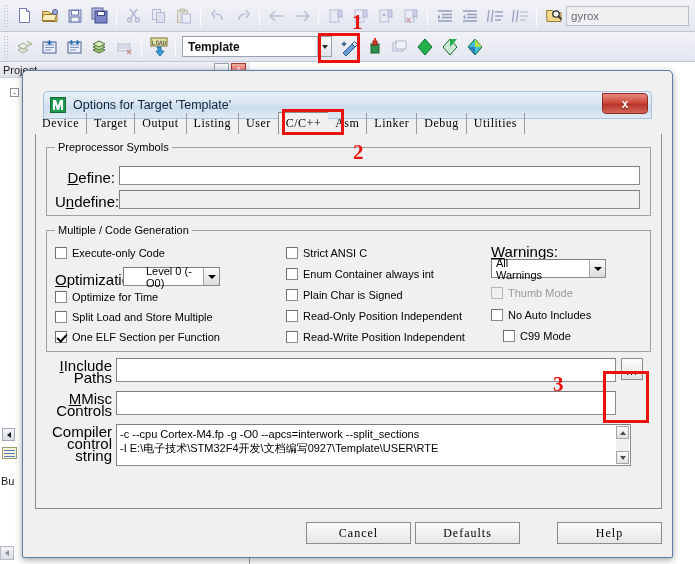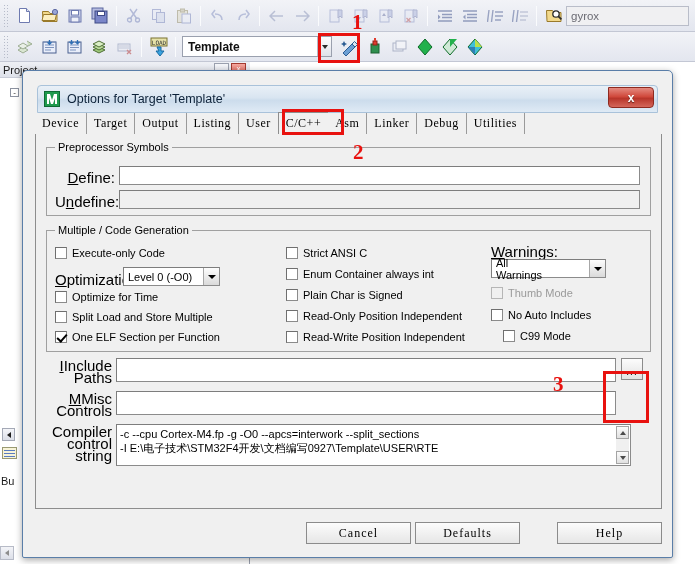--- a/index.html
+++ b/index.html
@@ -111,21 +111,21 @@
 
   
   #dialog {
     position: absolute; left: 22px; top: 70px; width: 651px; height: 488px;
     background: #f0f0f0;
     border: 1px solid #5a7ea8;
     border-radius: 5px 5px 2px 2px;
     box-shadow: 0 2px 7px rgba(0,0,0,.35);
   }
   #dialog-titlebar {
-    height: 28px; margin: 14px;
+    height: 28px; margin: 20px;
     background: linear-gradient(#e9f0f7 0%, #d9e5f1 45%, #ccdcec 55%, #dfeaf5 100%);
     border: 1px solid #a9c2da; border-radius: 4px 4px 0 0;
     display: flex; align-items: center; position: relative;
   }
   #dialog-icon {
     width: 16px; height: 16px; margin-left: 6px; flex: 0 0 auto;
     background: #1f9a4e; border: 1px solid #0d6b33;
     display: flex; align-items: center; justify-content: center;
     color: #fff; font-size: 10px; font-weight: bold; line-height: 1;
   }
@@ -556,21 +556,21 @@
 
         <div class="group" style="left:10px; top:96px; width:605px; height:122px;">
           <div class="group-title">Multiple / Code Generation</div>
 
           <div class="cb" style="left:8px; top:16px;">
             <span class="box"></span>
             <span>Execute-only Code</span>
           </div>
 
           <div class="fld-label" style="left:8px; top:40px; width:80px; text-align:left;"><span class="u">O</span>ptimization:</div>
-          <div class="combo" style="left:76px; top:36px; width:97px; height:19px;">
+          <div class="combo" style="left:76px; top:36px; width:97px; height:19px;padding-left:18px;">
             <span class="val">Level 0 (-O0)</span>
             <span class="arrow"></span>
           </div>
 
           <div class="cb" style="left:8px; top:60px;">
             <span class="box"></span>
             <span>Optimize for Time</span>
           </div>
           <div class="cb" style="left:8px; top:80px;">
             <span class="box"></span>

